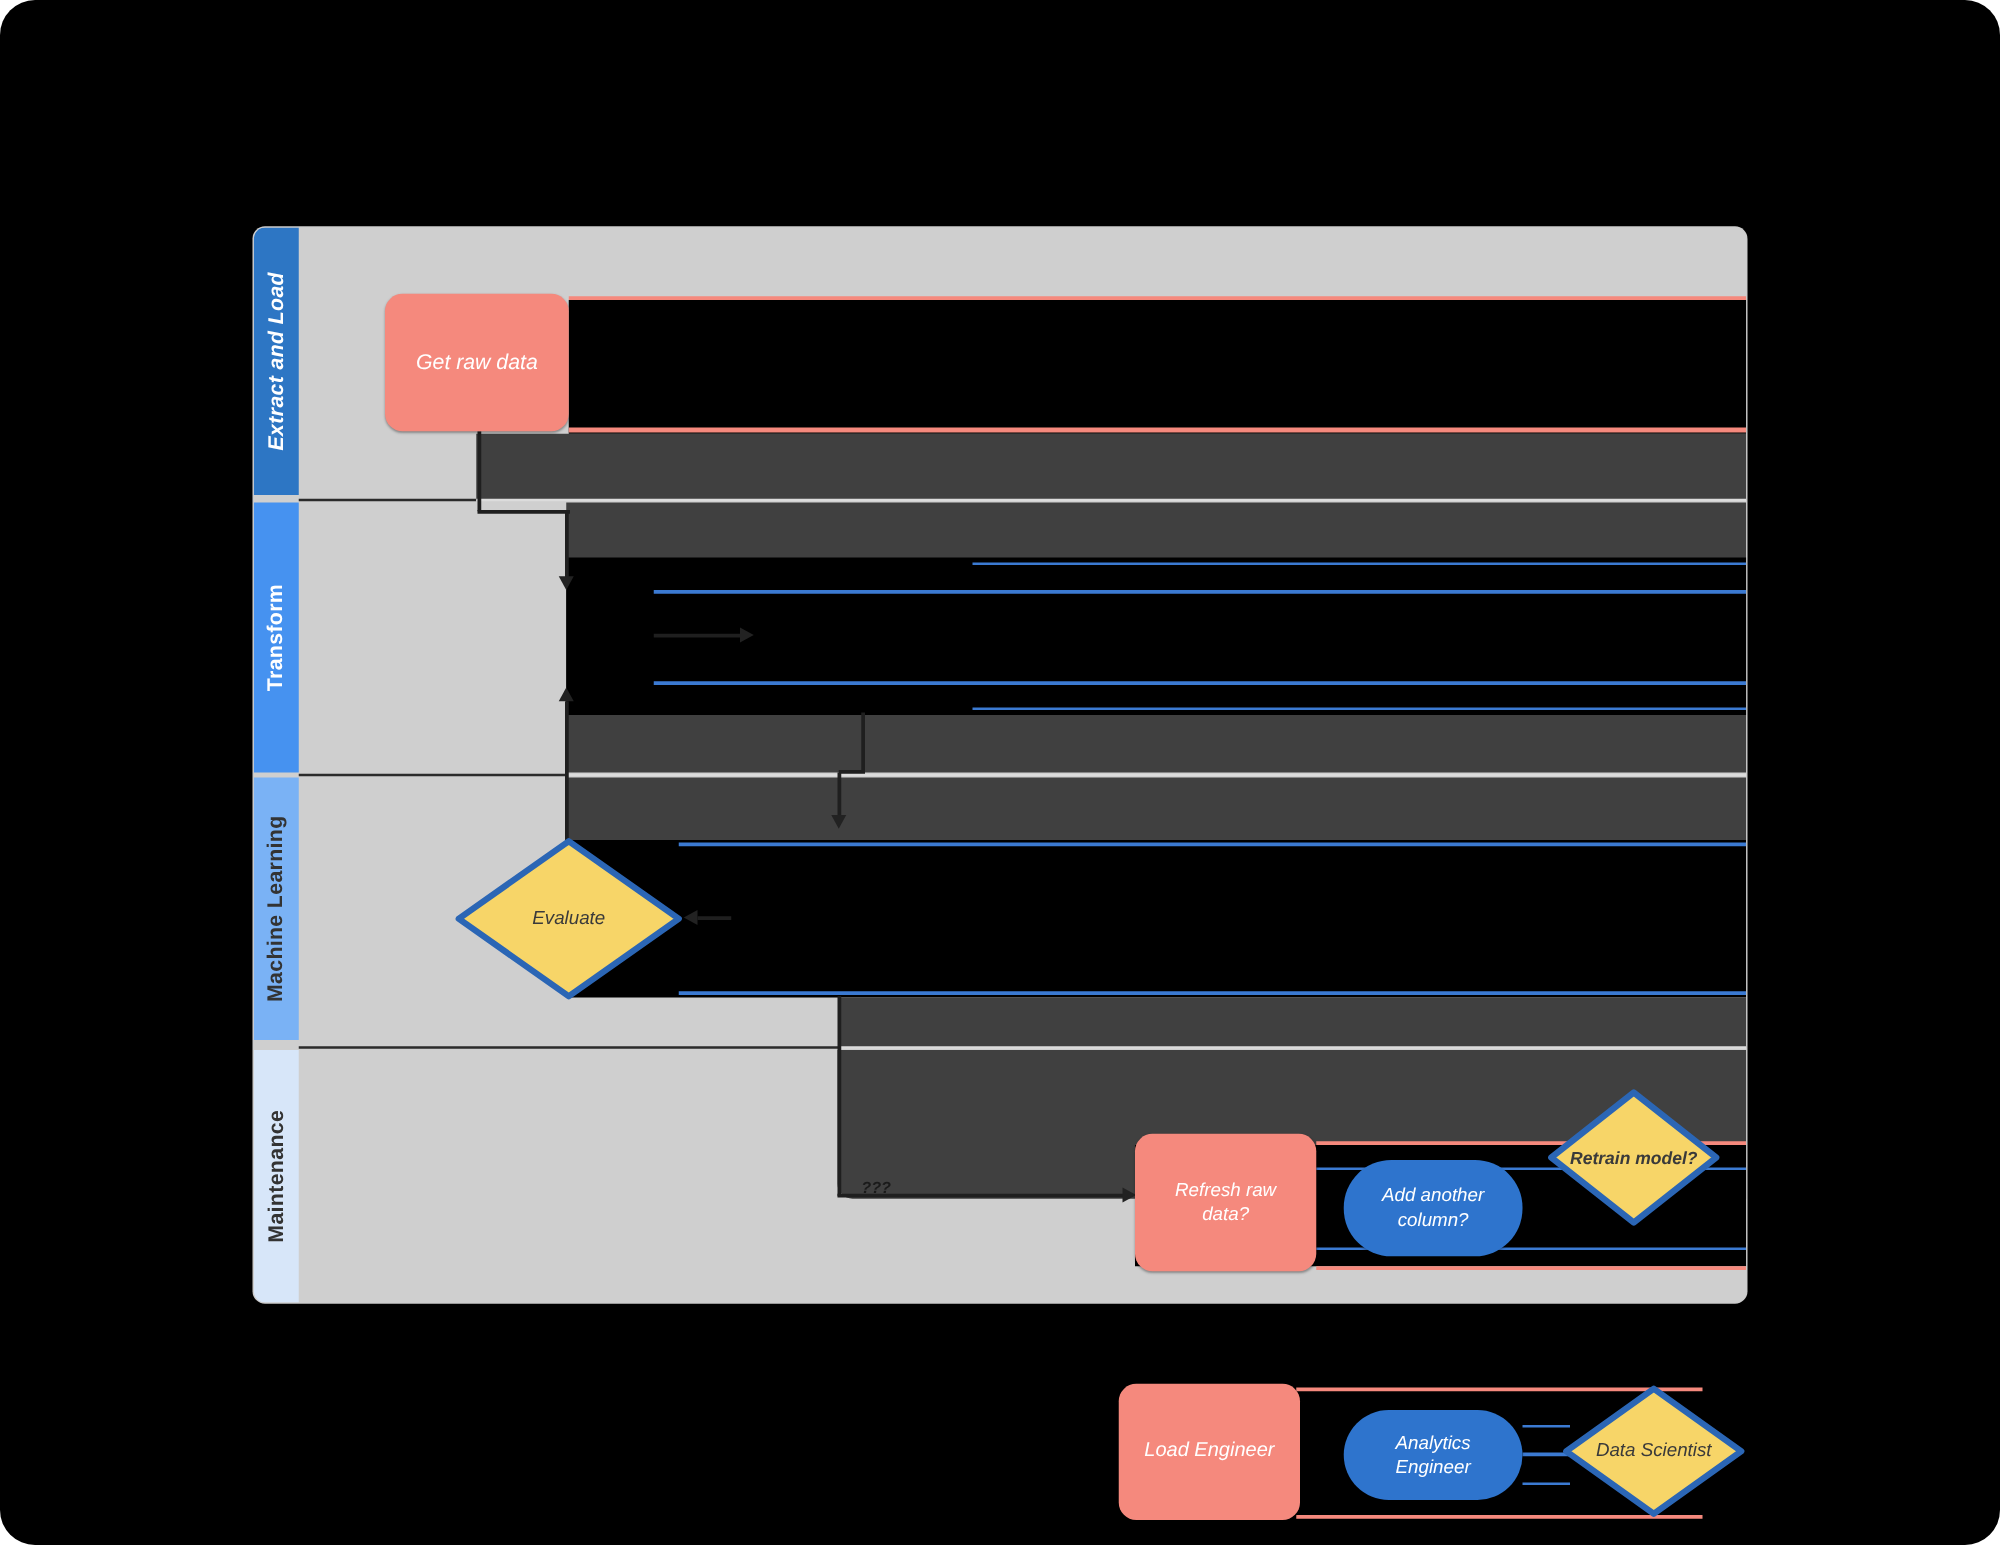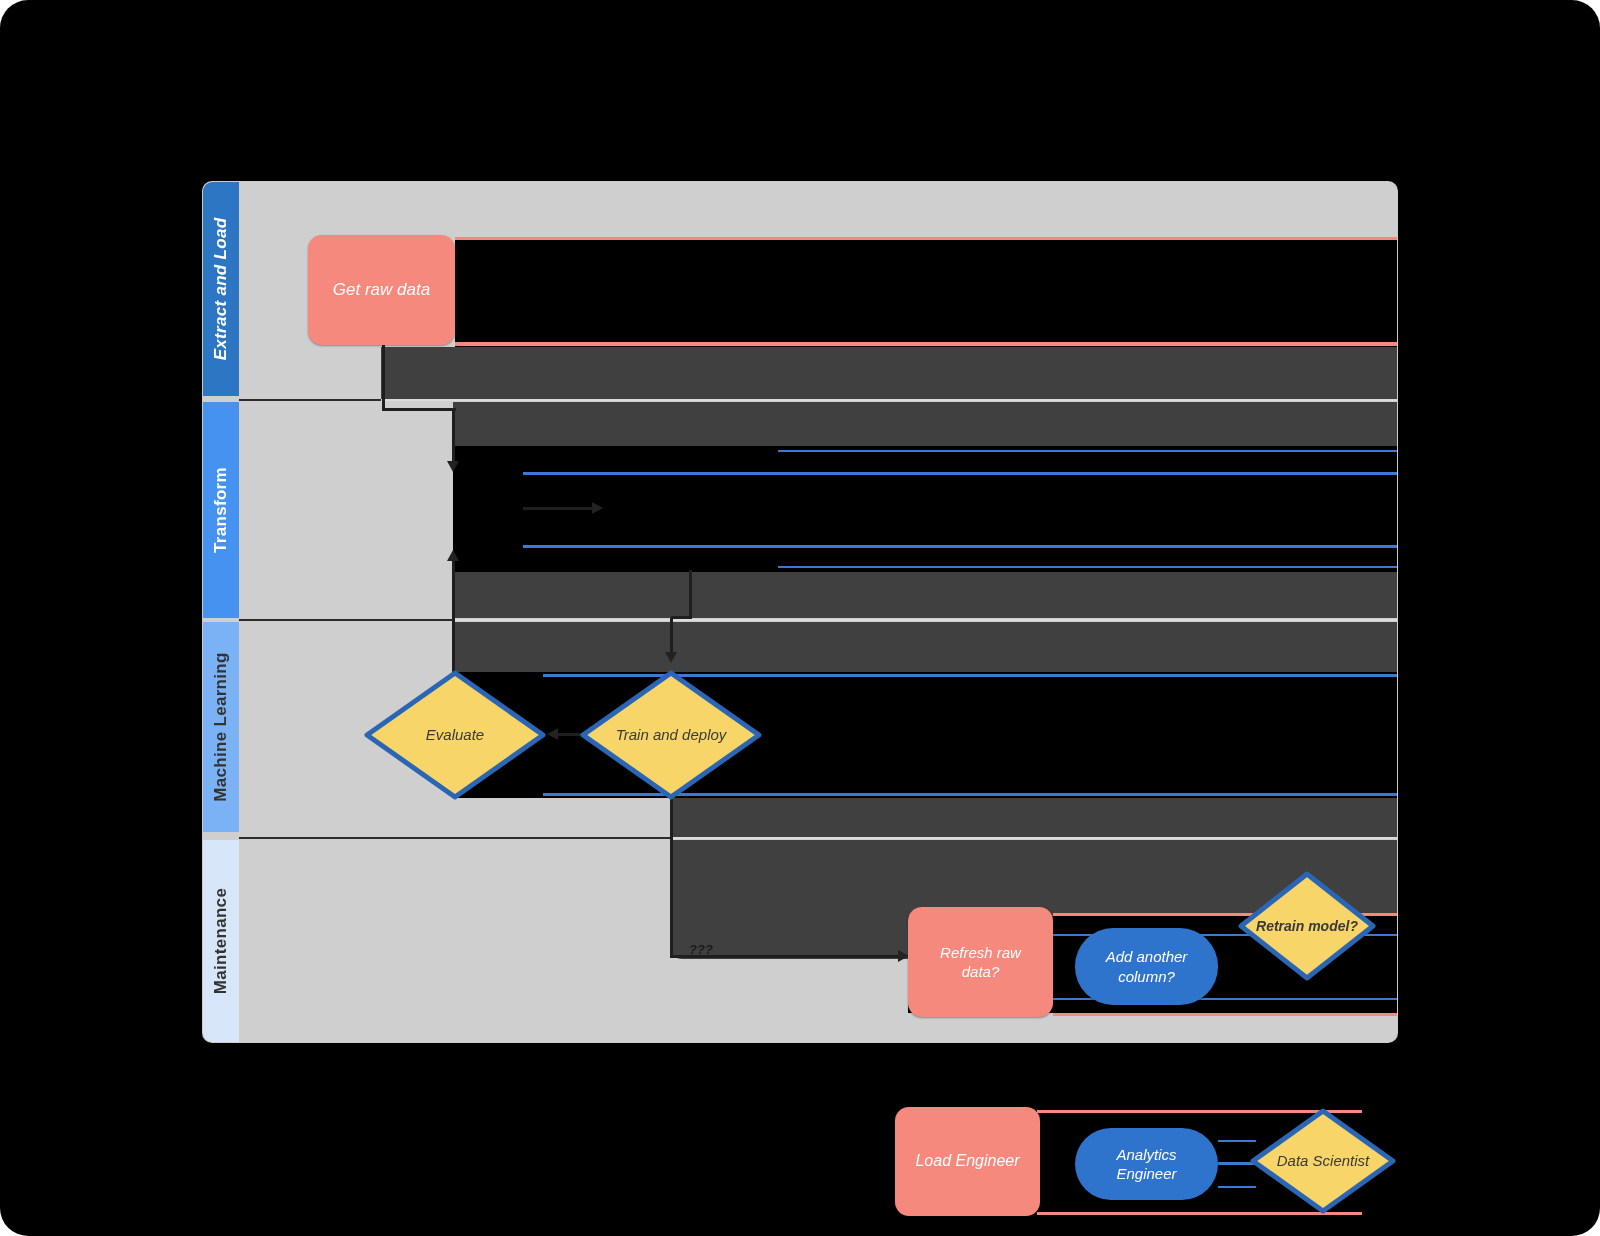--- a/index.html
+++ b/index.html
@@ -112,26 +112,20 @@
 
 
 
     <div class="diamond" style="left:158px;top:485px;width:188px;height:136px;">
       <svg viewBox="0 0 188 136" width="188" height="136">
         <polygon points="94,6 182,68 94,130 6,68" fill="#f7d568" stroke="#2b66b5" stroke-width="5" stroke-linejoin="round"></polygon>
       </svg>
       <span class="dlabel" style="font-size:15px;">Evaluate</span>
     </div>
 
-    <div class="diamond" style="left:374px;top:485px;width:188px;height:136px;">
-      <svg viewBox="0 0 188 136" width="188" height="136">
-        <polygon points="94,6 182,68 94,130 6,68" fill="#f7d568" stroke="#2b66b5" stroke-width="5" stroke-linejoin="round"></polygon>
-      </svg>
-      <span class="dlabel" style="font-size:15px;">Train and deploy</span>
-    </div>
 
     <div class="node salmon" style="left:705px;top:725px;width:145px;height:110px;border-radius:14px;font-size:15px;">Refresh raw
 data?</div>
 
     <div class="node bluenode" style="left:872px;top:746px;width:143px;height:77px;border-radius:38px;font-size:15px;">Add another
 column?</div>
 
     <div class="diamond" style="left:1032px;top:686px;width:144px;height:116px;font-weight:bold;">
       <svg viewBox="0 0 144 116" width="144" height="116">
         <polygon points="72,6 138,58 72,110 6,58" fill="#f7d568" stroke="#2b66b5" stroke-width="5" stroke-linejoin="round"></polygon>

